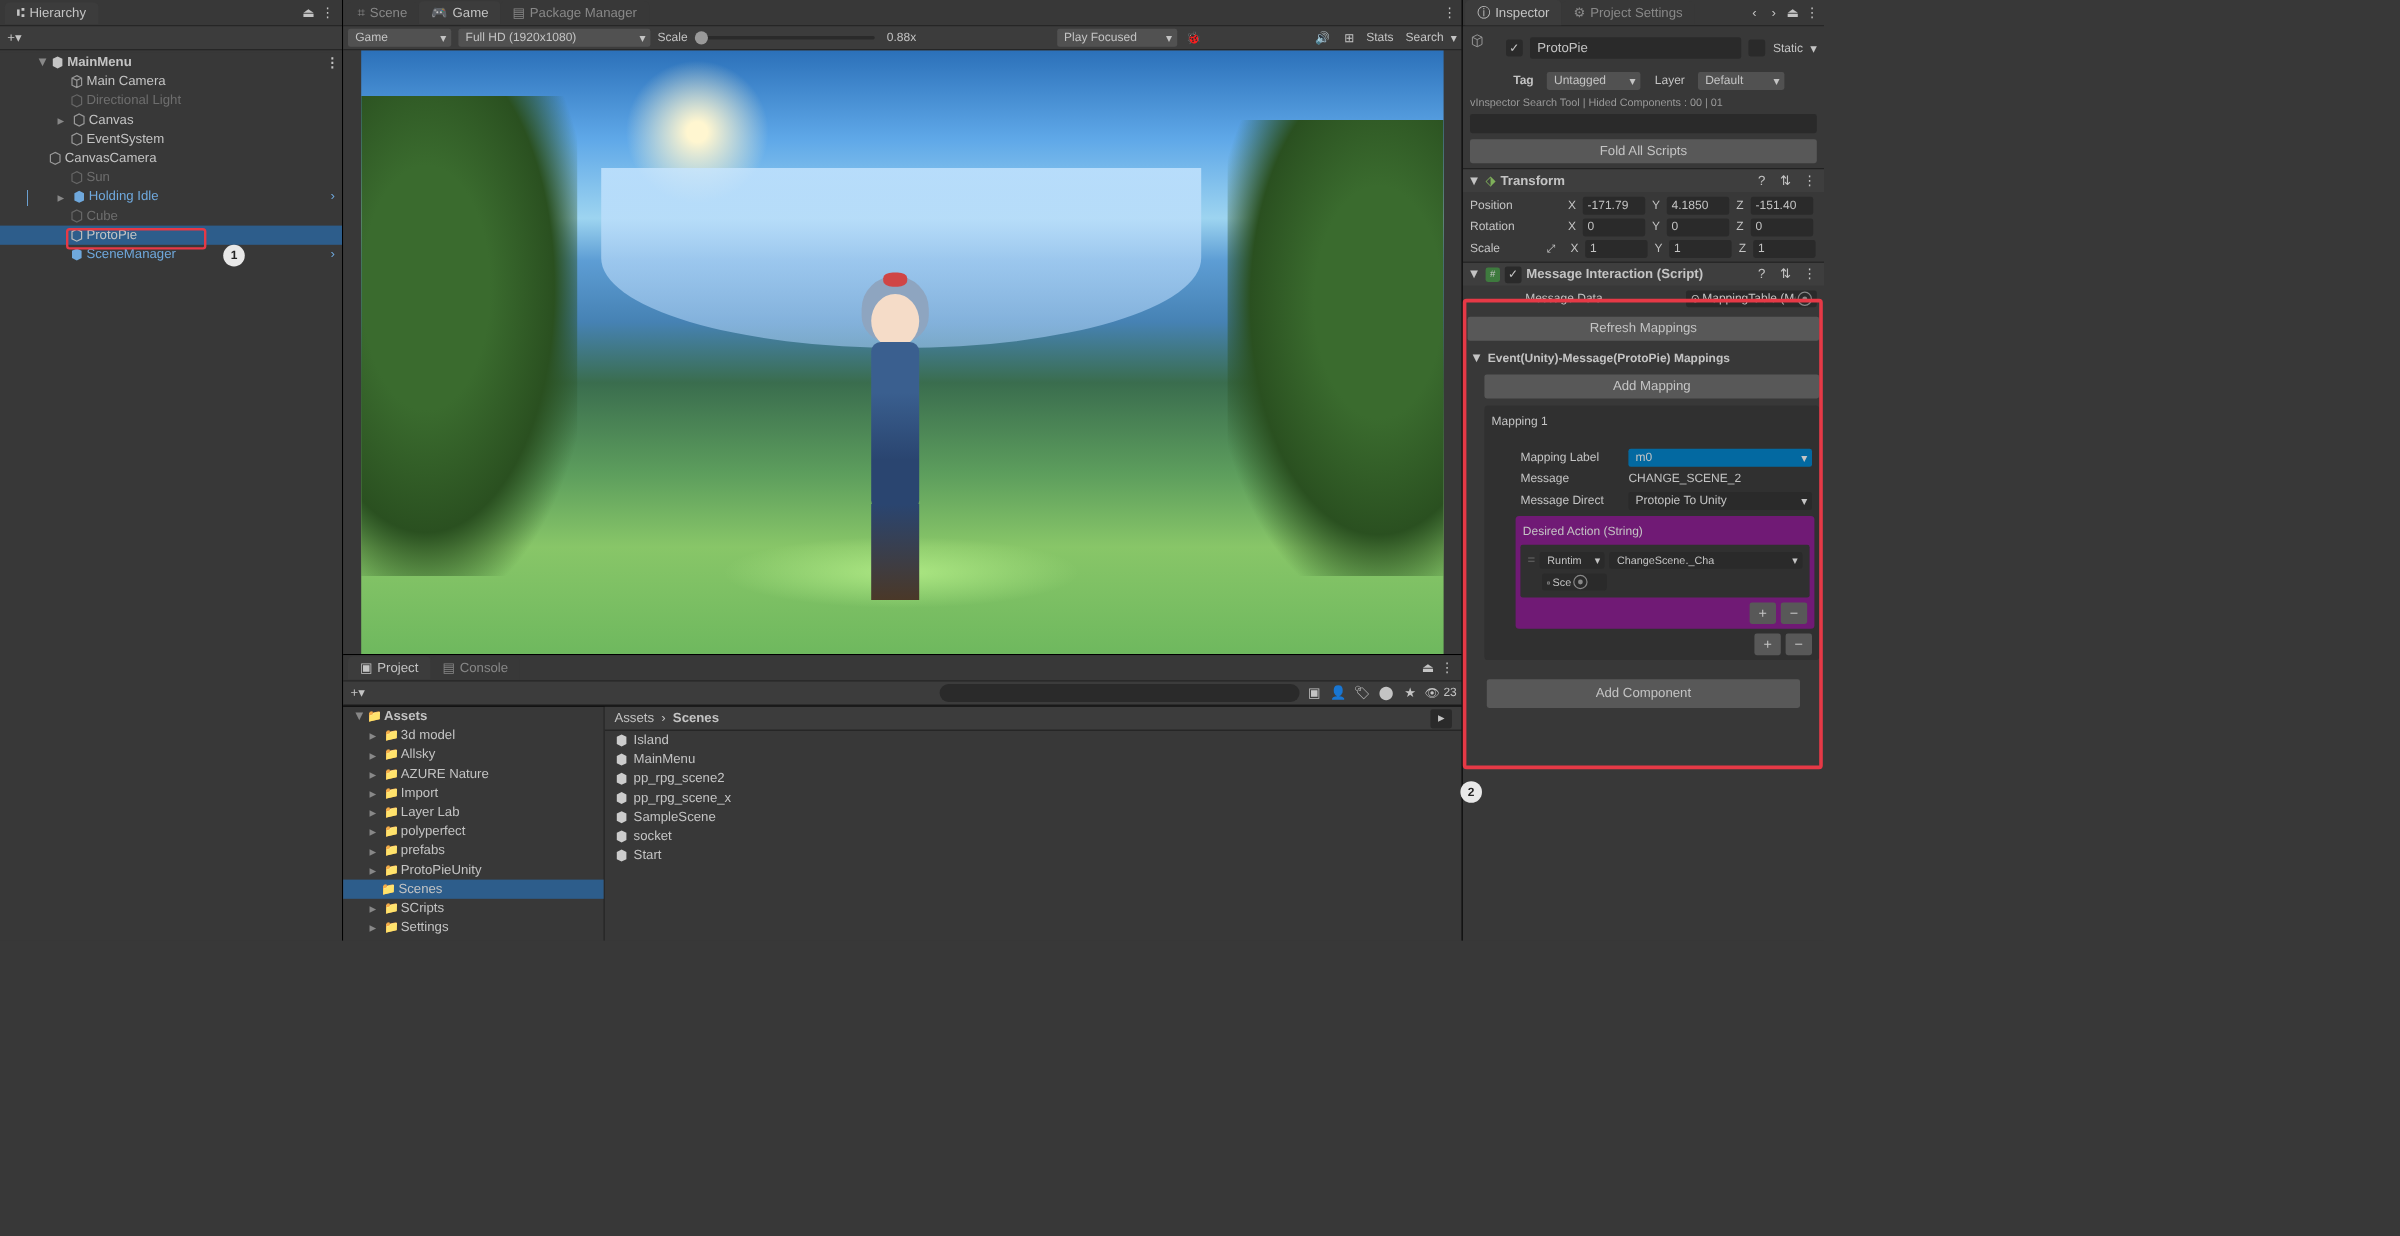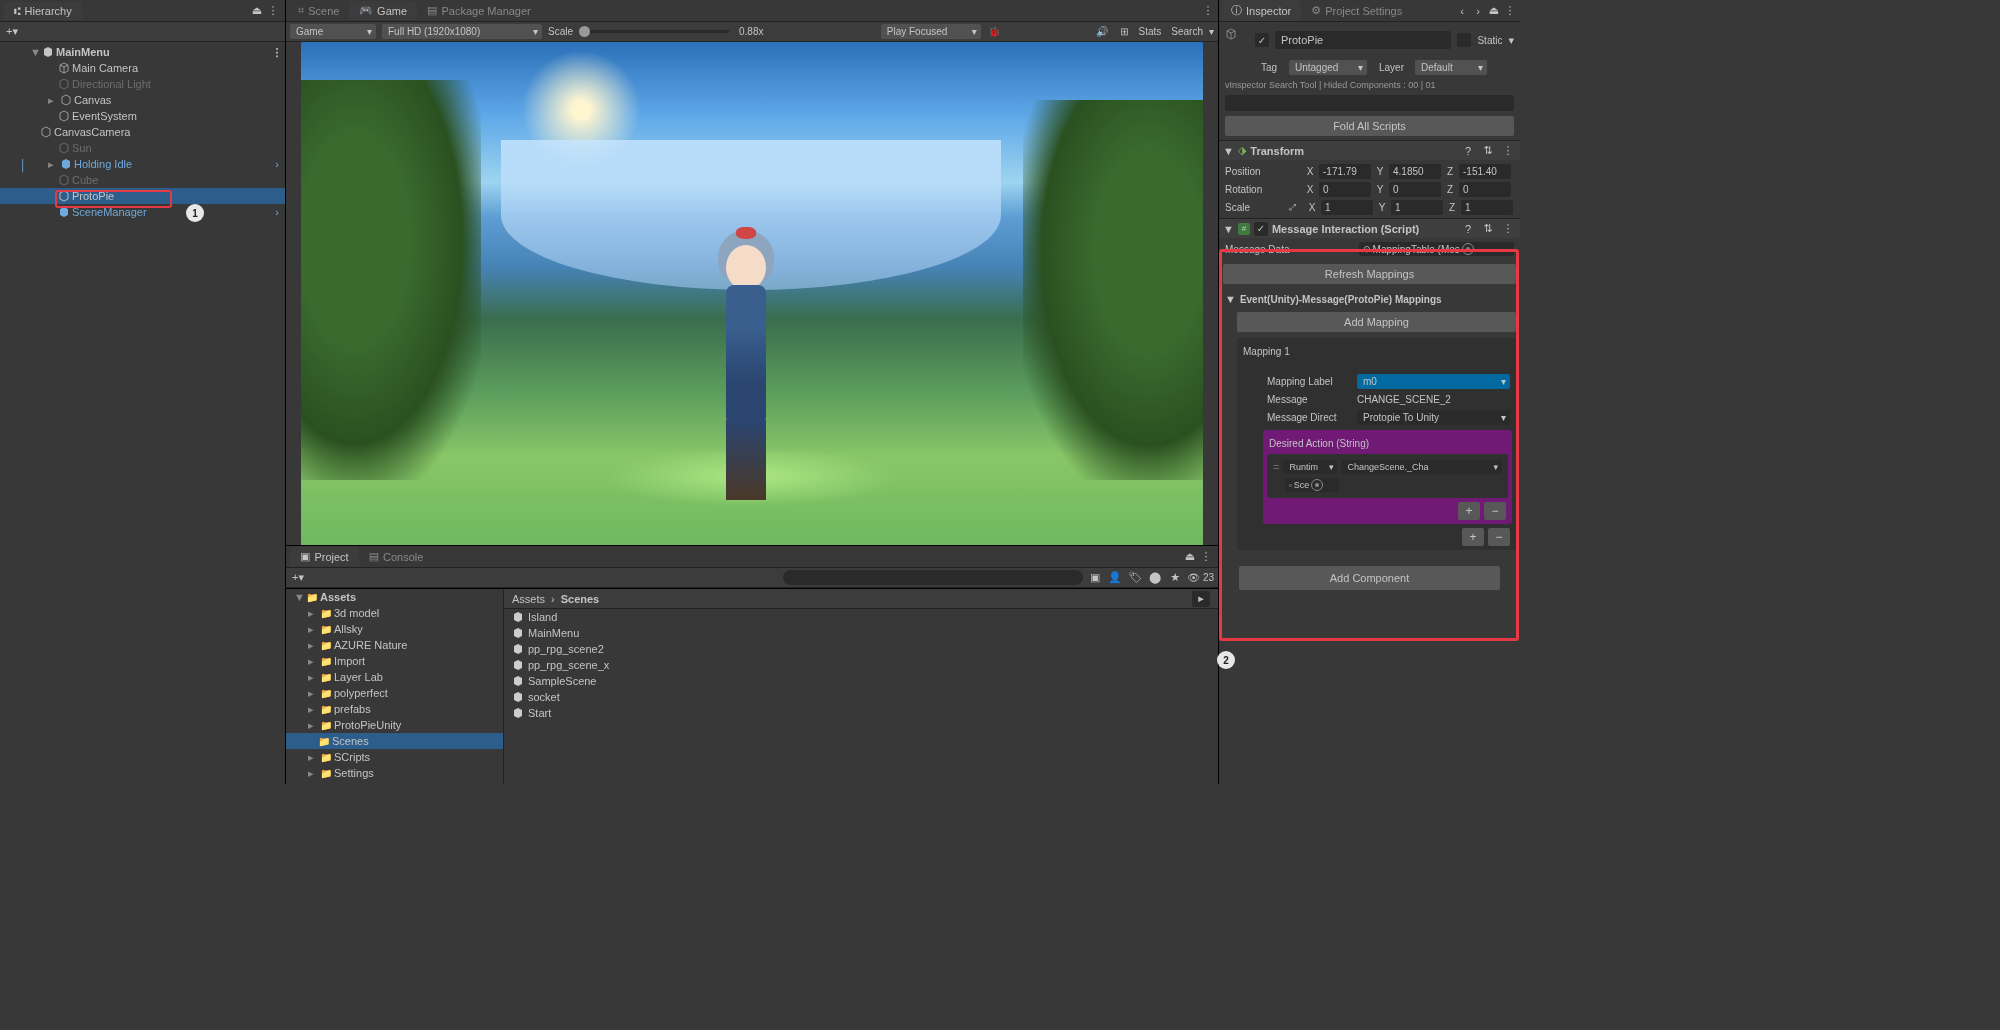--- a/index.html
+++ b/index.html
@@ -442,21 +442,21 @@
               <path fill="none" stroke="#999" stroke-width="0.8" d="M6 1l4 2v6l-4 2-4-2V3z M2 3l4 2 4-2 M6 5v6"></path>
             </svg>
           </span>
         <span class="checkbox">✓</span>
         <input class="obj-name-field" value="ProtoPie" style="">
         <span class="checkbox" style="background:#2a2a2a;"></span>
         <span style="font-size:10px;">Static</span>
         <span>▾</span>
       </div>
       <div class="prop-row" style="padding-left:42px;">
-        <span style="width:24px;font-size:10px;">Tag</span>
+        <span style="width:24px;font-size:10px;font-weight:bold;">Tag</span>
         <div class="dropdown" style="width:78px;">Untagged</div>
         <span style="width:32px;font-size:10px;margin-left:8px;">Layer</span>
         <div class="dropdown" style="width:72px;">Default</div>
       </div>
       <div style="padding:4px 6px;font-size:9px;color:#999;">vInspector Search Tool | Hided Components : 00 | 01</div>
       <div class="prop-row" style="padding:2px 6px;">
         <input class="obj-name-field" style="height: 16px;">
       </div>
       <div style="padding:2px 6px;">
         <button class="btn-full">Fold All Scripts</button>
@@ -505,21 +505,21 @@
         <span>▼</span>
         <span style="background:#3e7a3e;width:12px;height:12px;border-radius:2px;display:inline-flex;align-items:center;justify-content:center;font-size:8px;">#</span>
         <span class="checkbox">✓</span>
         <span class="comp-title">Message Interaction (Script)</span>
         <span class="icon-btn">?</span>
         <span class="icon-btn">⇅</span>
         <span class="icon-btn">⋮</span>
       </div>
       <div class="insp-section">
         <div class="prop-row">
-            <span style="width:130px;font-size:10px;">Message Data</span>
+            <span style="width:130px;font-size:10px;margin-left:46px;">Message Data</span>
             <div class="obj-field">
               <span style="font-size:9px;">⊙</span>
               <span style="overflow:hidden;white-space:nowrap;font-size:10px;">MappingTable (Mes</span>
               <span class="circ"></span>
             </div>
           </div>
         <div style="padding:4px 0;"><button class="btn-full">Refresh Mappings</button></div>
         <div class="prop-row">
             <span>▼</span>
             <span style="font-weight:bold;font-size:10px;">Event(Unity)-Message(ProtoPie) Mappings</span>

